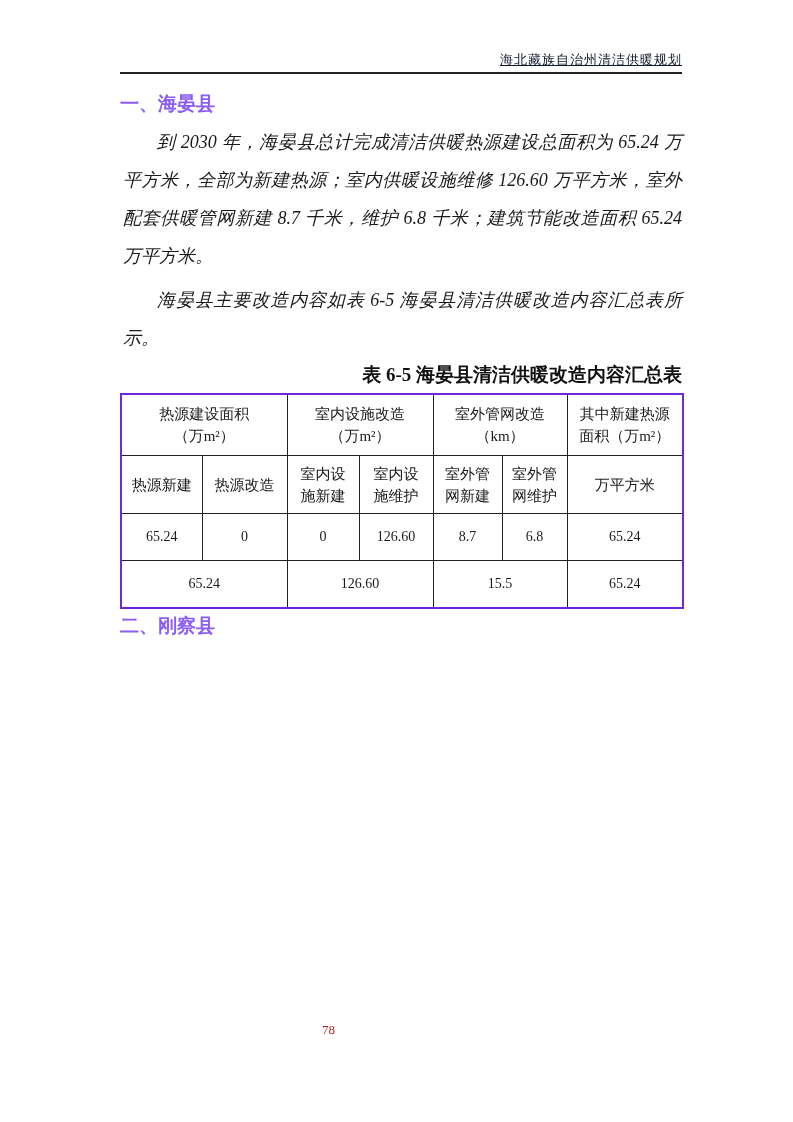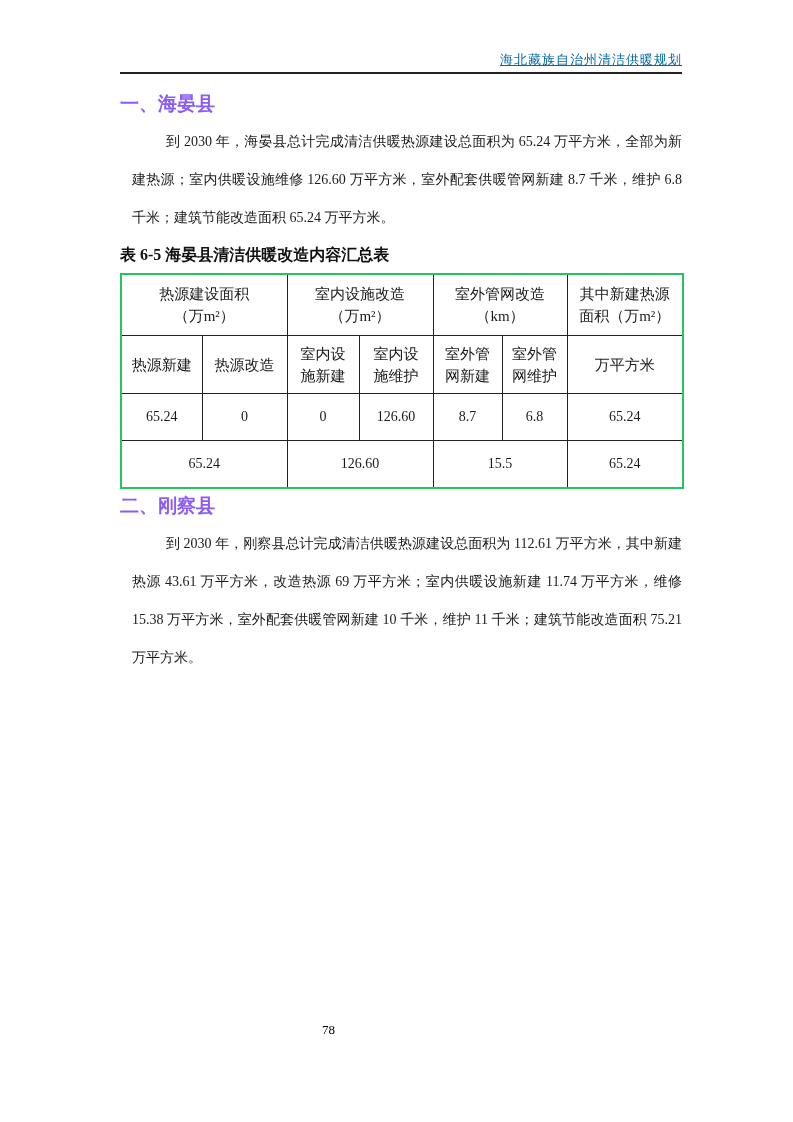--- a/index.html
+++ b/index.html
@@ -26,44 +26,45 @@
   .doc-header {
     margin-top: 50px;
     padding-bottom: 3px;
     border-bottom: 2px solid #222222;
     text-align: right;
   }
   .doc-header .header-text {
     font-size: 13px;
     letter-spacing: 1px;
     text-decoration: underline;
-    color: #0369a1;
+    color: #0f172a;
   }
   
   .section-heading {
     margin: 17px 0 0 0;
     font-size: 19px;
     font-weight: bold;
     line-height: 26px;
     color: #8b5cf6;
   }
   
   .para {
-    margin: 6px 0 0 12px;
-    font-size: 14px;
+    margin: 6px 0 0 3px;
+    font-size: 18px;
     line-height: 38px;
     text-align: justify;
     text-indent: 34px;
     color: #1a1a1a;
+    font-style: italic;
   }
   
   .table-caption {
     margin-top: 6px;
-    text-align: left;
-    font-size: 16px;
+    text-align: right;
+    font-size: 19px;
     font-weight: bold;
     line-height: 24px;
     color: #111111;
   }
   
   table.data-table {
     width: 562px;
     margin-top: 6px;
     border-collapse: collapse;
     table-layout: fixed;
@@ -74,21 +75,21 @@
   table.data-table td {
     border: 1px solid #222222;
     text-align: center;
     vertical-align: middle;
     padding: 2px 3px;
     font-weight: normal;
     white-space: pre-line;
     line-height: 22px;
   }
   table.data-table {
-    border: 2px solid #22c55e;
+    border: 2px solid #6d28d9;
   }
   tr.group-header-row th { height: 56px; font-size: 15px; }
   tr.sub-header-row th   { height: 53px; font-size: 15px; }
   tr.detail-row td       { height: 42px; }
   tr.total-row td        { height: 42px; }
   
   col.c1 { width: 81px; }
   col.c2 { width: 85px; }
   col.c3 { width: 72px; }
   col.c4 { width: 74px; }
@@ -96,38 +97,39 @@
   col.c6 { width: 65px; }
   col.c7 { width: 116px; }
   
   .doc-footer {
     position: absolute;
     left: 0;
     top: 1022px;
     width: 657px;
     text-align: center;
     font-size: 13px;
-    color: #000000;
+    color: #b91c1c;
   }
 </style>
 </head>
 <body>
 
 <div class="page">
 
   <div class="content">
 
     <div class="doc-header">
       <span class="header-text">海北藏族自治州清洁供暖规划</span>
     </div>
 
     <h2 class="section-heading">一、海晏县</h2>
 
     <p class="para">到 2030 年，海晏县总计完成清洁供暖热源建设总面积为 65.24 万平方米，全部为新建热源；室内供暖设施维修 126.60 万平方米，室外配套供暖管网新建 8.7 千米，维护 6.8 千米；建筑节能改造面积 65.24 万平方米。</p>
 
+    <p class="para">海晏县主要改造内容如表 6-5 海晏县清洁供暖改造内容汇总表所示。</p>
 
     <div class="table-caption">表 6-5 海晏县清洁供暖改造内容汇总表</div>
 
     <table class="data-table">
       <colgroup>
         <col class="c1">
           <col class="c2">
           <col class="c3">
           <col class="c4">
         <col class="c5">
@@ -171,21 +173,20 @@
         <td colspan="2">65.24</td>
         <td colspan="2">126.60</td>
         <td colspan="2">15.5</td>
         <td>65.24</td>
       </tr>
     </tbody>
       </table>
 
     <h2 class="section-heading" style="margin-top: 4px;">二、刚察县</h2>
 
-    <p class="para">到 2030 年，刚察县总计完成清洁供暖热源建设总面积为 112.61 万平方米，其中新建热源 43.61 万平方米，改造热源 69 万平方米；室内供暖设施新建 11.74 万平方米，维修 15.38 万平方米，室外配套供暖管网新建 10 千米，维护 11 千米；建筑节能改造面积 75.21 万平方米。</p>
 
 
   </div>
 
   <div class="doc-footer">
     <span>78</span>
   </div>
 
 </div>
 

